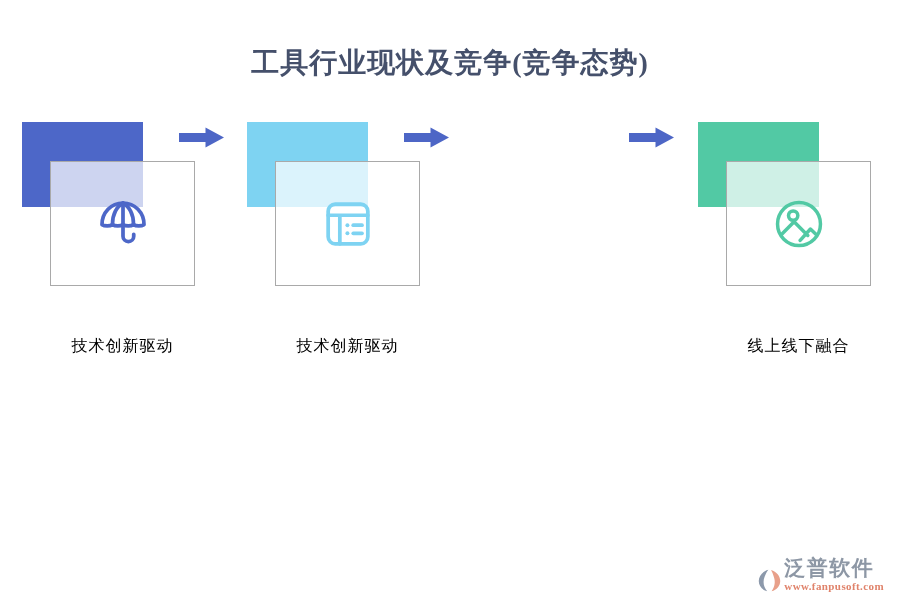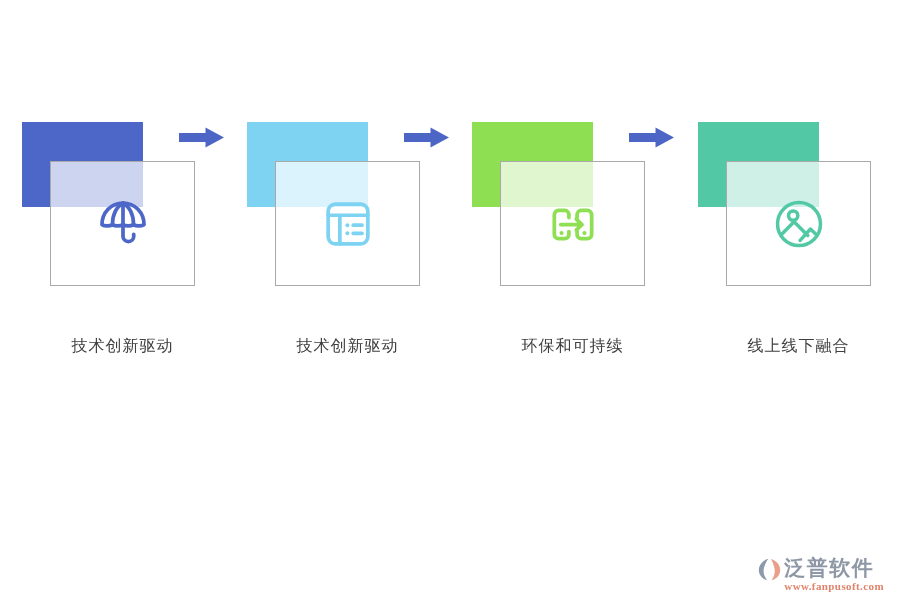--- a/index.html
+++ b/index.html
@@ -18,44 +18,45 @@
   .icon-card{
     position:absolute;left:40px;top:161px;width:143px;height:123px;
     border:1px solid #a9a9a9;background:rgba(255,255,255,0.72);
     display:flex;align-items:center;justify-content:center;
   }
   .icon{width:56px;height:56px;display:block;}
   .icon *{vector-effect:none;}
   .step-label{
     position:absolute;top:336px;left:0;width:100%;text-align:center;
     font-family:"Liberation Serif","DejaVu Serif",serif;
-    font-size:16px;color:#404040;letter-spacing:1px;
+    font-size:16px;color:#000000;letter-spacing:1px;
   }
   .arrow{position:absolute;top:126px;width:46px;height:23px;}
   .a0{left:179px}.a1{left:404px}.a2{left:629px}
   .footer{
     position:absolute;right:16px;bottom:8px;
-    display:flex;align-items:flex-start;gap:3px;
+    display:flex;align-items:flex-end;gap:3px;
   }
   .footer-logo{margin-top:2px;flex:0 0 auto;}
   .footer-text{display:flex;flex-direction:column;}
   .brand-name{
     font-size:21px;font-weight:700;letter-spacing:1.5px;line-height:23px;
     font-family:"Liberation Sans","DejaVu Sans",sans-serif;
   }
   .brand-url{
     font-family:"Liberation Serif","DejaVu Serif",serif;
     font-size:11px;font-weight:700;letter-spacing:0.4px;margin-top:1px;
   }
 </style>
 </head>
 <body>
 
 <div class="canvas">
 
+  <h1 class="page-title">工具行业现状及竞争(竞争态势)</h1>
 
   <div class="group g0" style="color: rgb(77, 103, 200);">
     <div class="color-block" style="background-color: rgb(77, 103, 200);"></div>
     <div class="icon-card">
       <svg class="icon" viewBox="0 0 48 48" fill="none" stroke="currentColor" stroke-width="3.2" stroke-linecap="round" stroke-linejoin="round">
         <path d="M24 6 C13.8 6 6 14.3 6 24.5 A5.6 2.7 0 0 0 15 24.5 A5.6 2.7 0 0 0 24 24.5 A5.6 2.7 0 0 0 33 24.5 A5.6 2.7 0 0 0 42 24.5 C42 14.3 34.2 6 24 6 Z"></path>
         <path d="M15 24 C15 15.5 18.6 8.8 24 6.2 M33 24 C33 15.5 29.4 8.8 24 6.2"></path>
         <path d="M24 6 V34.5 A4.6 4.6 0 0 0 33.2 34.5 V32.8"></path>
       </svg>
     </div>
@@ -70,33 +71,20 @@
         <path d="M7 16.5 H41 M17 16.5 V41"></path>
         <circle cx="23.5" cy="25" r="1.7" fill="currentColor" stroke="none"></circle>
         <path d="M28.5 25 H36"></path>
         <circle cx="23.5" cy="32" r="1.7" fill="currentColor" stroke="none"></circle>
         <path d="M28.5 32 H36"></path>
       </svg>
     </div>
     <div class="step-label">技术创新驱动</div>
   </div>
 
-  <div class="group g2" style="color: rgb(143, 223, 82);">
-    <div class="color-block" style="background-color: rgb(143, 223, 82);"></div>
-    <div class="icon-card">
-      <svg class="icon" viewBox="0 0 48 48" fill="none" stroke="currentColor" stroke-width="3.2" stroke-linecap="round" stroke-linejoin="round">
-        <path d="M20.5 18.5 V16 A3.6 3.6 0 0 0 16.9 12.4 H11.6 A3.6 3.6 0 0 0 8 16 V33 A3.6 3.6 0 0 0 11.6 36.6 H16.9 A3.6 3.6 0 0 0 20.5 33 V30.5"></path>
-        <path d="M27.5 18.5 V16 A3.6 3.6 0 0 1 31.1 12.4 H36.4 A3.6 3.6 0 0 1 40 16 V33 A3.6 3.6 0 0 1 36.4 36.6 H31.1 A3.6 3.6 0 0 1 27.5 33 V30.5"></path>
-        <path d="M13.5 24.5 H30.5 M26.8 19.8 L31.7 24.5 L26.8 29.2"></path>
-        <circle cx="14.2" cy="31.8" r="1.8" fill="currentColor" stroke="none"></circle>
-        <circle cx="33.8" cy="31.8" r="1.8" fill="currentColor" stroke="none"></circle>
-      </svg>
-    </div>
-    <div class="step-label">环保和可持续</div>
-  </div>
 
   <div class="group g3" style="color: rgb(82, 201, 164);">
     <div class="color-block" style="background-color: rgb(82, 201, 164);"></div>
     <div class="icon-card">
       <svg class="icon" viewBox="0 0 48 48" fill="none" stroke="currentColor" stroke-width="3" stroke-linecap="round" stroke-linejoin="round">
         <defs>
           <clipPath id="imgclip">
               <circle cx="24" cy="24" r="18.4"></circle>
             </clipPath>
         </defs>

